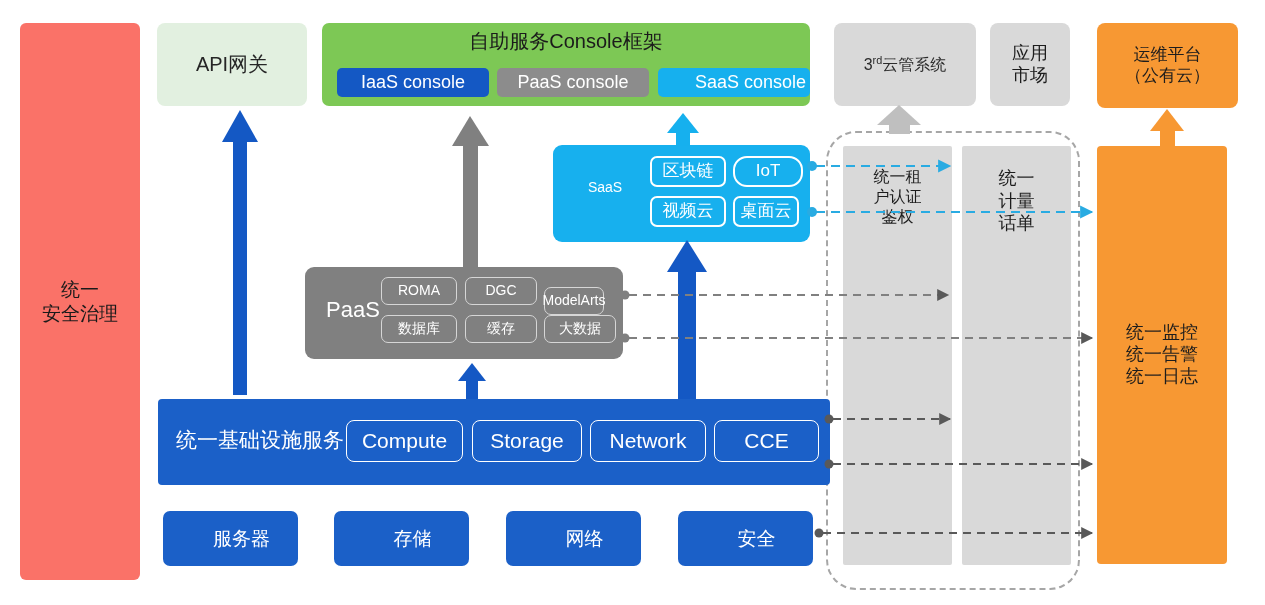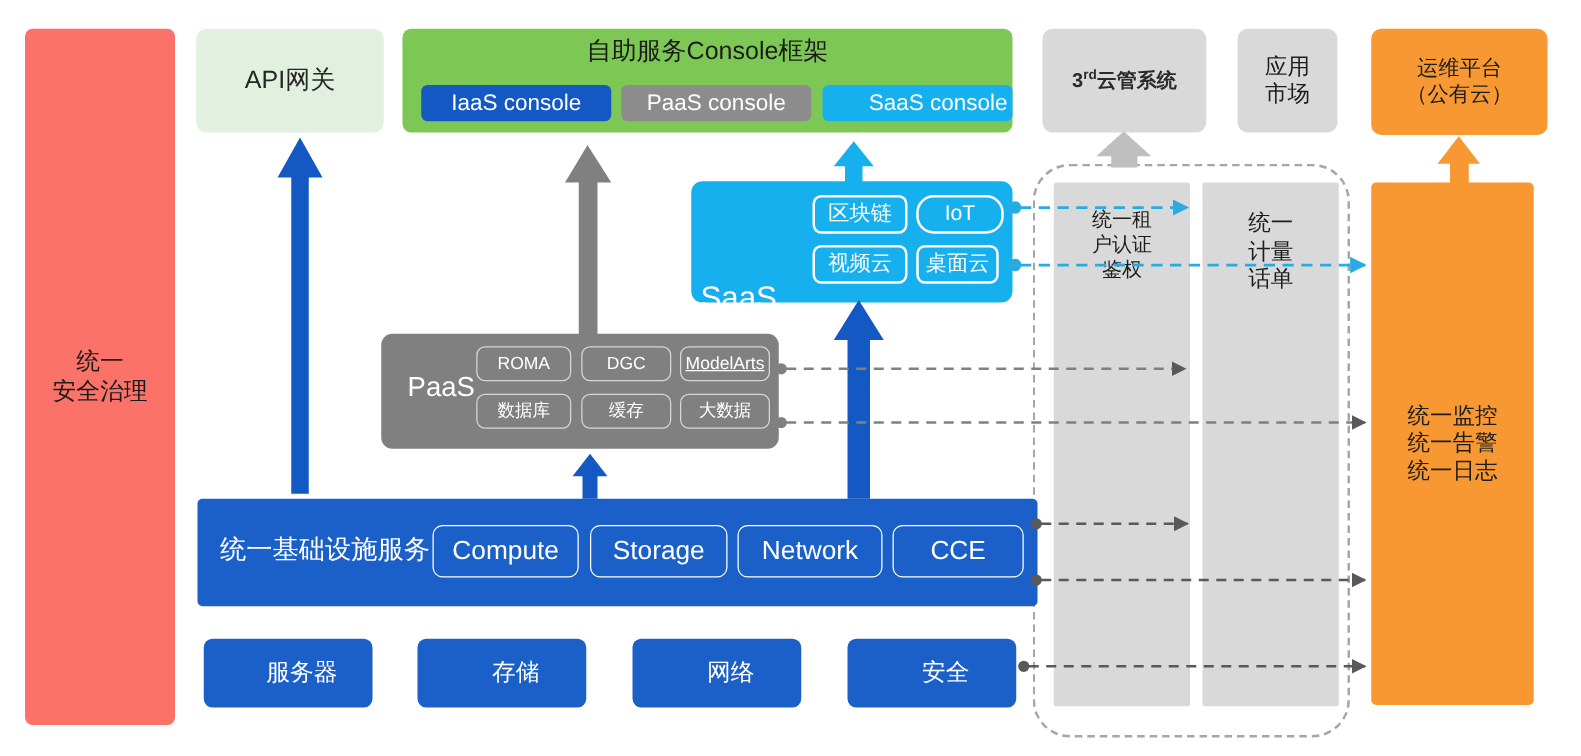--- a/index.html
+++ b/index.html
@@ -24,53 +24,53 @@
                   border-radius:7px; }
   .console-title{ position:absolute; left:0; right:0; top:6px; text-align:center;
                   color:#1b1b1b; font-size:20px; }
   .console-chip { position:absolute; top:45px; height:29px; border-radius:5px;
                   display:flex; align-items:center; justify-content:center;
                   color:#ffffff; font-size:18px; }
   .chip-iaas    { left:15px;  width:152px; background:#1458C4; }
   .chip-paas    { left:175px; width:152px; background:#8C8C8C; }
   .chip-saas    { left:336px; width:152px; background:#16B0EE;padding-left:33px; }
 
-  .third-cloud  { left:834px; top:23px; width:131px; height:83px; background:#D9D9D9;
-                  border-radius:8px; color:#2b2b2b; font-size:16px;font-weight:bold; }
+  .third-cloud  { left:834px; top:23px; width:142px; height:83px; background:#D9D9D9;
+                  border-radius:8px; color:#2b2b2b; font-size:16px; }
   .app-market   { left:990px; top:23px; width:80px; height:83px; background:#D9D9D9;
                   border-radius:8px; color:#1d1d1d; font-size:18px; }
   .ops-top      { left:1097px; top:23px; width:141px; height:85px; background:#F79833;
                   border-radius:8px; color:#1d1d1d; font-size:17px; }
   .ops-main     { left:1097px; top:146px; width:130px; height:418px; background:#F79833;
                   border-radius:4px; color:#1d1d1d; font-size:18px; }
 
   
   .saas-box     { left:553px; top:145px; width:257px; height:97px; background:#17B0EE;
                   border-radius:9px; }
-  .saas-label   { position:absolute; left:2px; top:34px; width:72px; color:#fff; font-size:25px;
-                  text-align:center;margin-top:44px; }
+  .saas-label   { position:absolute; left:16px; top:34px; width:72px; color:#fff; font-size:14px;
+                  text-align:center; }
   .saas-chip    { position:absolute; height:31px; border:2px solid #ffffff; border-radius:7px;
                   display:flex; align-items:center; justify-content:center; color:#ffffff;
                   font-size:17px; background:transparent; }
   .sc1 { left:97px;  top:11px; width:76px; }
   .sc2 { left:180px; top:11px; width:70px;border-radius:14px; }
   .sc3 { left:97px;  top:51px; width:76px; }
   .sc4 { left:180px; top:51px; width:66px; }
 
   
   .paas-box     { left:305px; top:267px; width:318px; height:92px; background:#808080;
                   border-radius:9px; }
   .paas-label   { position:absolute; left:12px; top:30px; width:72px; color:#fff; font-size:22px;
                   text-align:center; }
   .paas-chip    { position:absolute; height:28px; border:1.6px solid #d6d6d6; border-radius:7px;
                   display:flex; align-items:center; justify-content:center; color:#ffffff;
                   font-size:14px; }
   .pc1 { left:76px;  top:10px; width:76px; }
   .pc2 { left:160px; top:10px; width:72px; }
-  .pc3 { left:239px; top:10px; width:72px;text-decoration:underline; }
+  .pc3 { left:239px; top:20px; width:60px; }
   .pc4 { left:76px;  top:48px; width:76px; }
   .pc5 { left:160px; top:48px; width:72px; }
   .pc6 { left:239px; top:48px; width:72px; }
 
   
   .infra-bar    { left:158px; top:399px; width:672px; height:86px; background:#1B60C8;
                   border-radius:4px; }
   .infra-label  { position:absolute; left:12px; top:28px; width:180px; color:#ffffff;
                   font-size:21px; text-align:center; }
   .infra-chip   { position:absolute; top:21px; height:42px; border:1.7px solid #ffffff;

